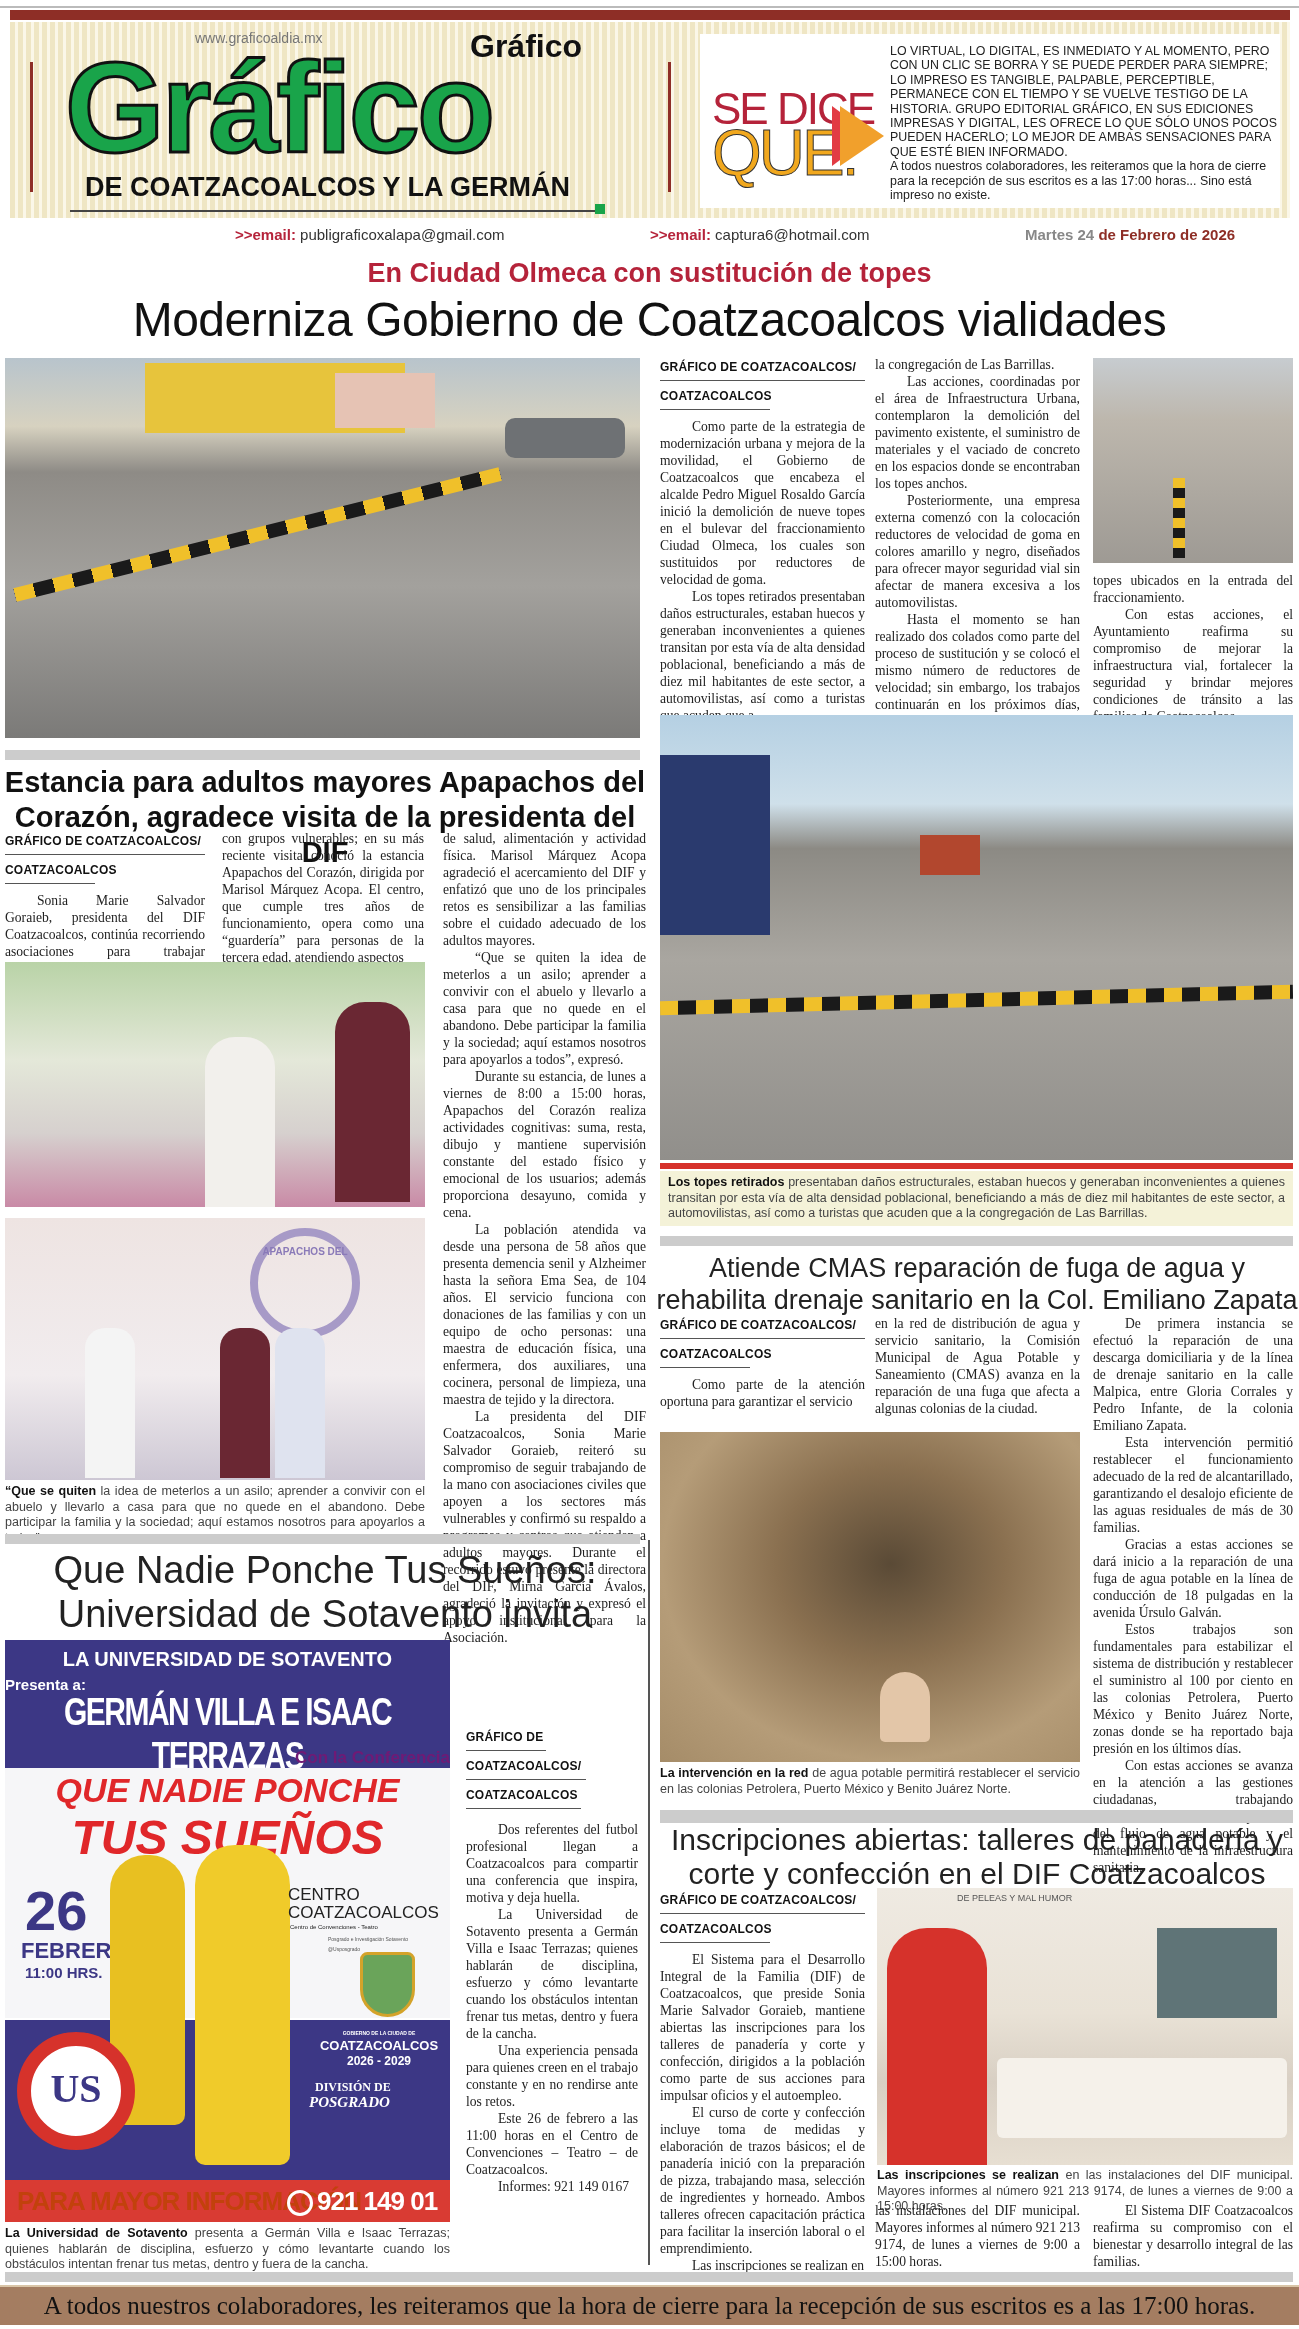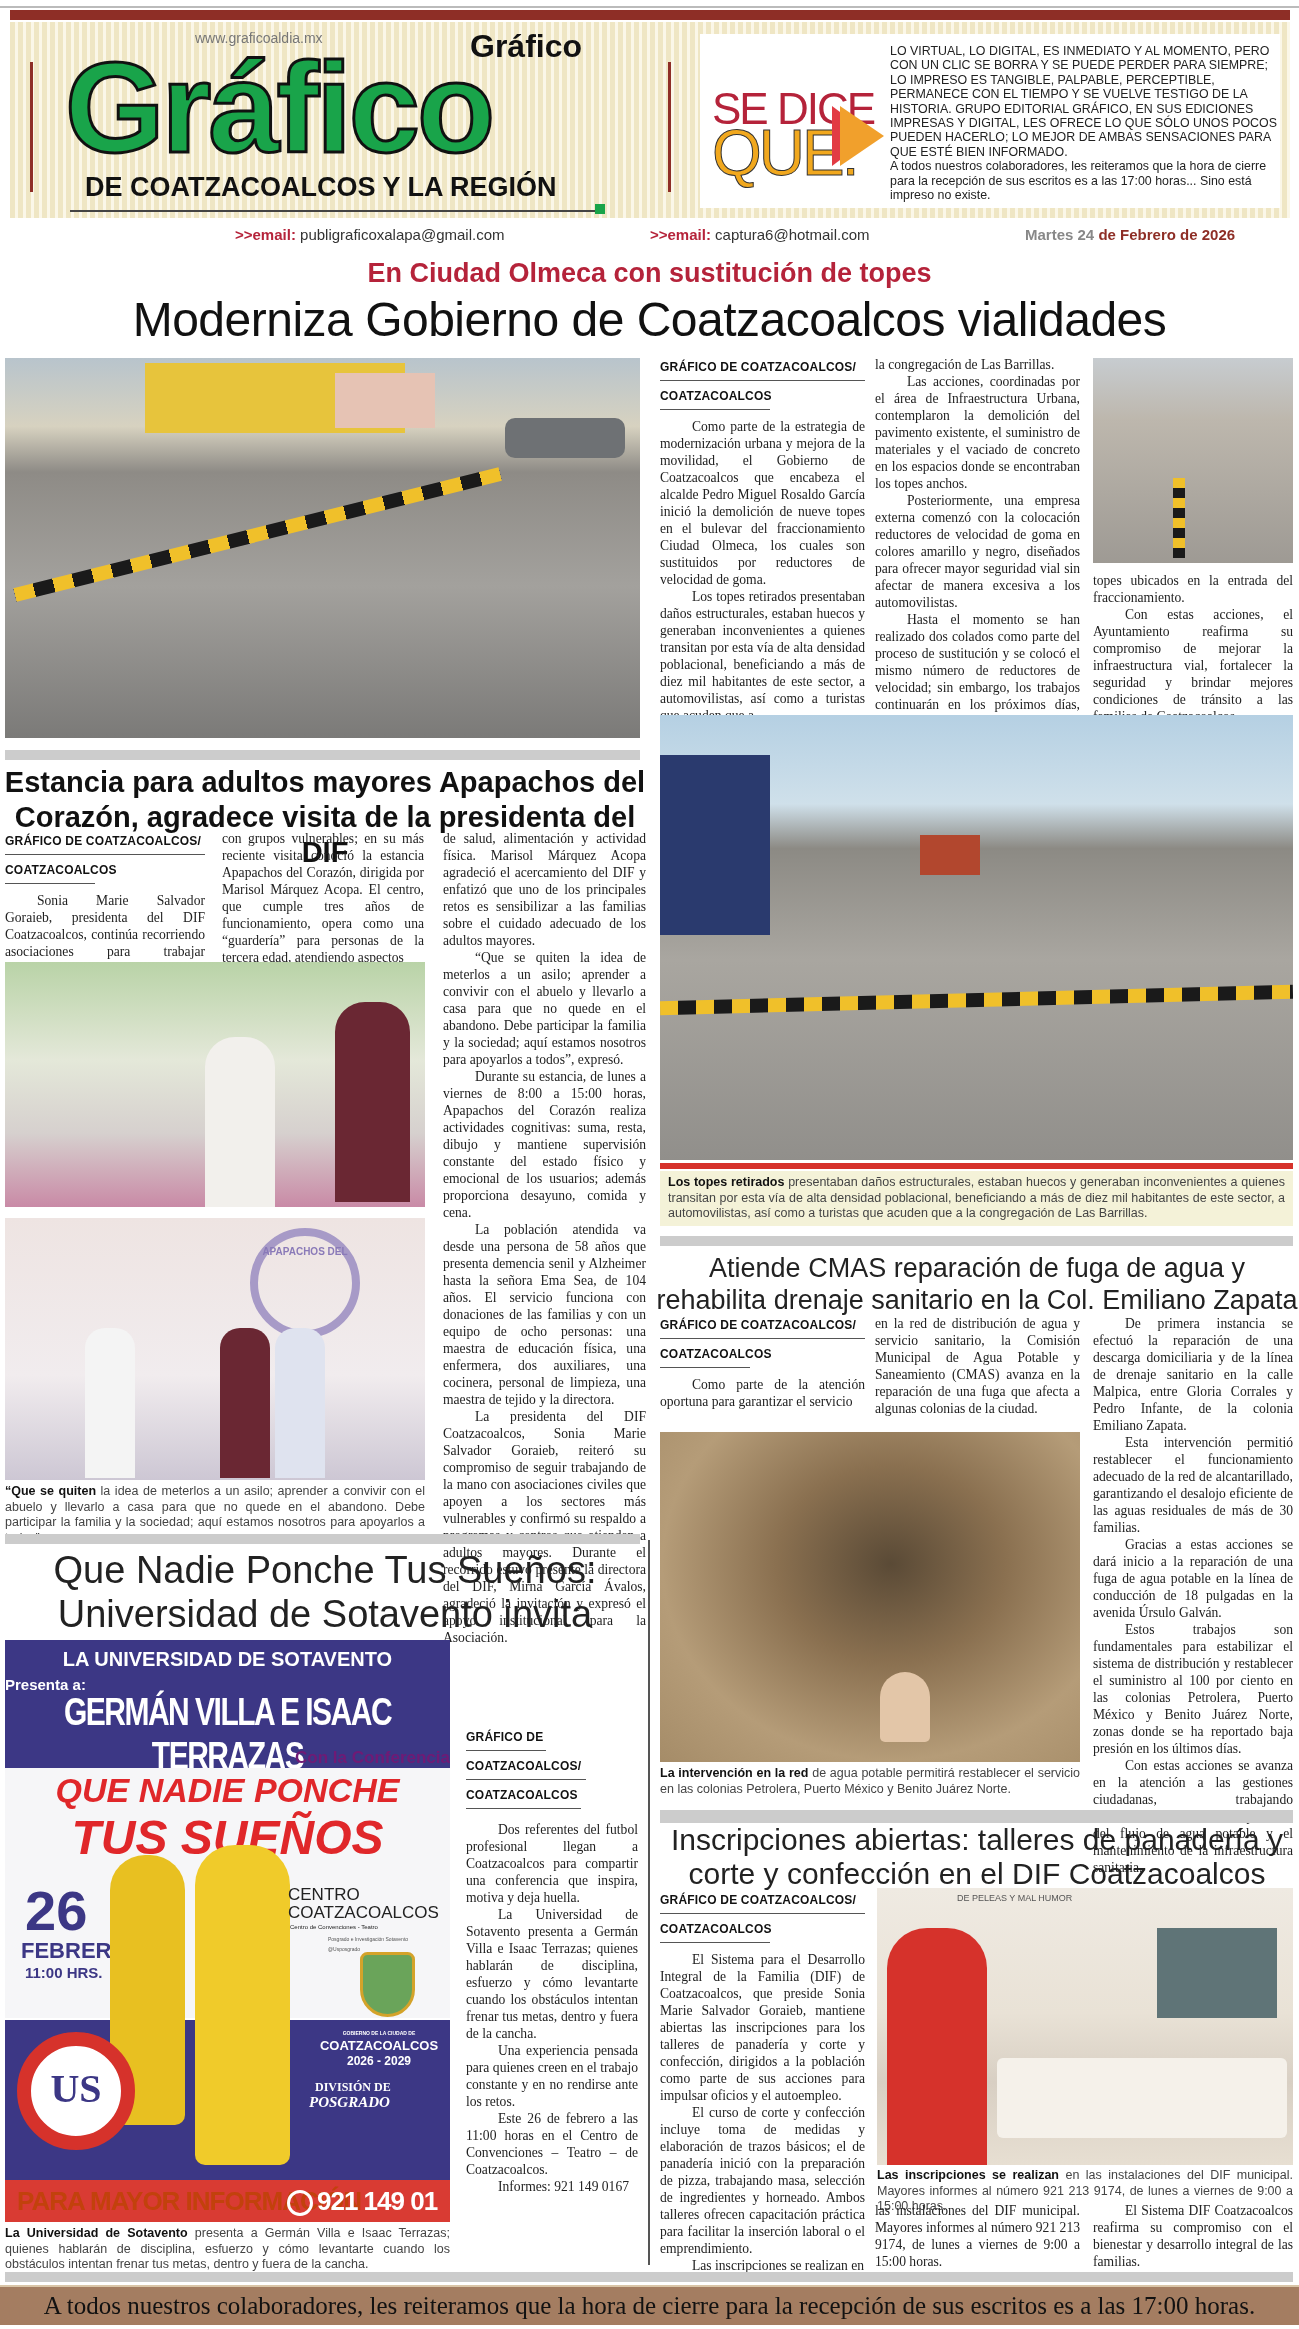--- a/index.html
+++ b/index.html
@@ -49,21 +49,21 @@
 
 <div class="abs topline"></div>
 <div class="abs redbar"></div>
 <div class="abs masthead">
   <div class="abs mast-left">
     <div class="vline" style="left:20px;top:40px;height:130px"></div>
     <div class="vline" style="left:658px;top:40px;height:130px"></div>
     <div class="url">www.graficoaldia.mx</div>
     <div class="small-logo">Gráfico</div>
     <div class="big-logo">Gráfico</div>
-    <div class="region">DE COATZACOALCOS Y LA REGIÓN</div>
+    <div class="region">DE COATZACOALCOS Y LA GERMÁN</div>
     <div class="region-line"></div>
     <div class="region-sq"></div>
   </div>
   <div class="abs sdq-box">
     <div class="sdq-title1">SE DICE</div>
     <div class="sdq-title2">QUE:</div>
     <div class="arrow1"></div>
     <div class="arrow2"></div>
     <div class="sdq-text">
       <div>LO VIRTUAL, LO DIGITAL, ES INMEDIATO Y AL MOMENTO, PERO CON UN CLIC SE BORRA Y SE PUEDE PERDER PARA SIEMPRE; LO IMPRESO ES TANGIBLE, PALPABLE, PERCEPTIBLE, PERMANECE CON EL TIEMPO Y SE VUELVE TESTIGO DE LA HISTORIA. GRUPO EDITORIAL GRÁFICO, EN SUS EDICIONES IMPRESAS Y DIGITAL, LES OFRECE LO QUE SÓLO UNOS POCOS PUEDEN HACERLO; LO MEJOR DE AMBAS SENSACIONES PARA QUE ESTÉ BIEN INFORMADO.</div>

